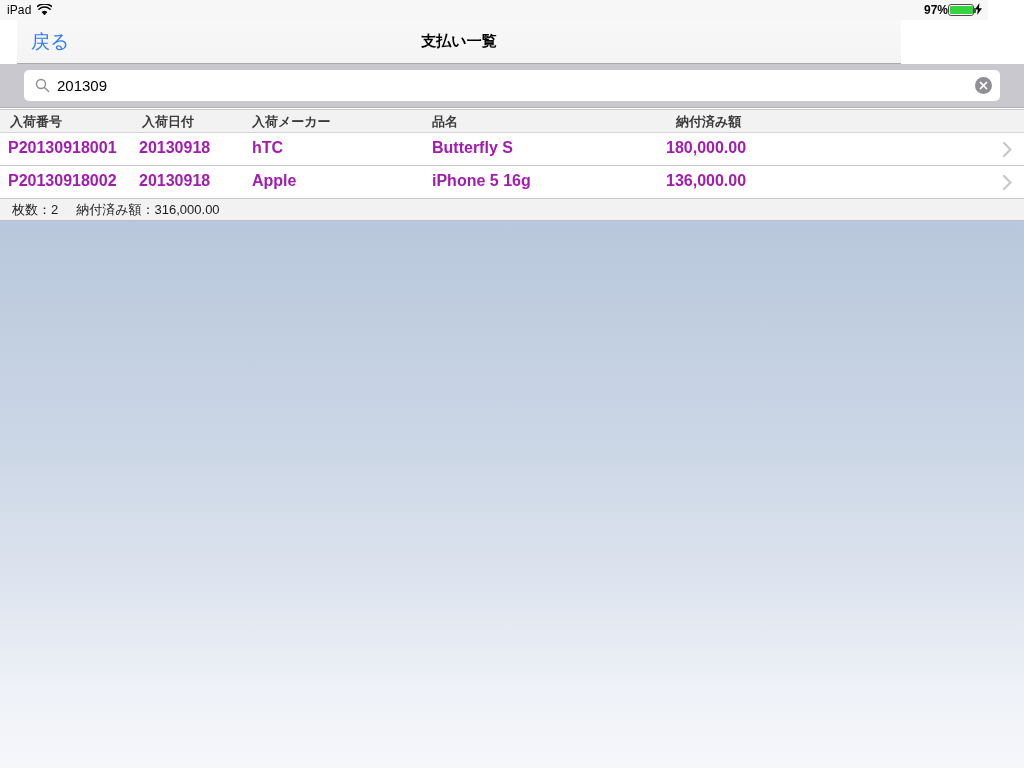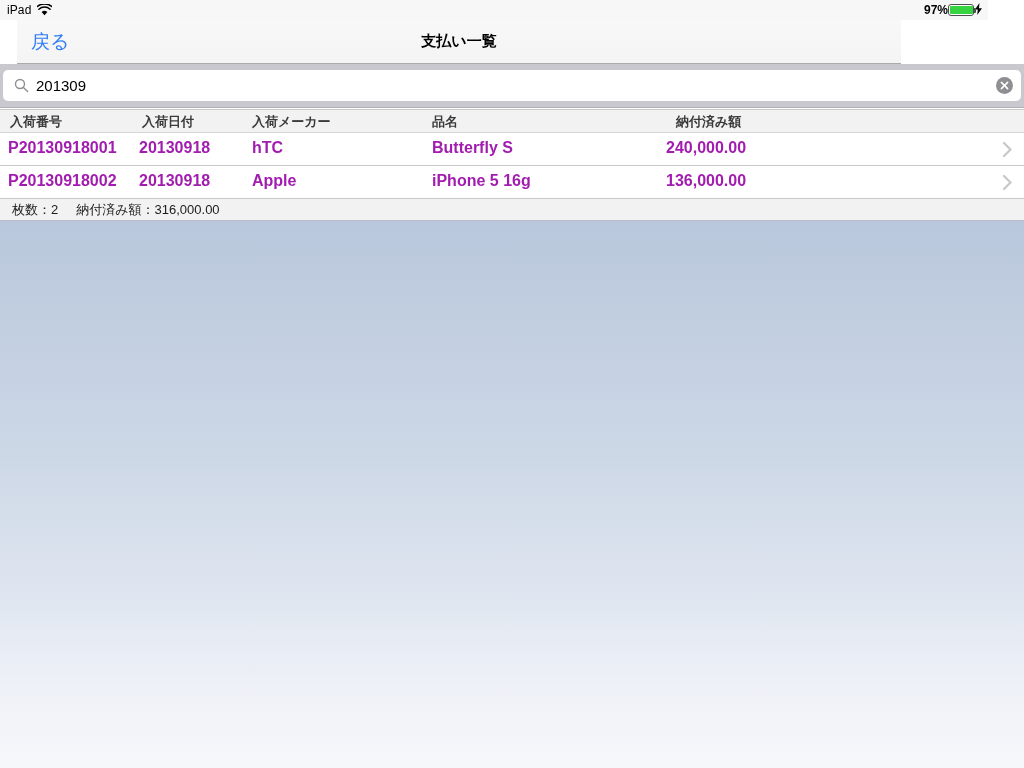--- a/index.html
+++ b/index.html
@@ -129,21 +129,21 @@
   }
 
   
   .searchbar {
     position: absolute;
     top: 64px; left: 0;
     width: 1024px;
     height: 44px;
     background: #c8c8ce;
     box-sizing: border-box;
-    padding: 6px 3px;
+    padding: 6px 24px;
     border-bottom: 1px solid #b0b0b6;
   }
   .search-field {
     position: relative;
     width: 100%;
     height: 31px;
     background: #ffffff;
     border-radius: 5px;
     box-sizing: border-box;
     display: flex;
@@ -304,21 +304,21 @@
     <span class="th" style="left:676px;">納付済み額</span>
   </div>
 
   <div class="rows">
 
     <div class="row">
       <span class="cell" style="left:8px;">P20130918001</span>
       <span class="cell" style="left:139px;">20130918</span>
       <span class="cell" style="left:252px;">hTC</span>
       <span class="cell" style="left:432px;">Butterfly S</span>
-      <span class="cell" style="left:666px;">240,000.00</span>
+      <span class="cell" style="left:666px;">180,000.00</span>
       <span>
         <svg class="chevron" viewBox="0 0 9 15">
             <polyline points="1,1 7.5,7.5 1,14" stroke="#c7c7cc" stroke-width="2.2" fill="none" stroke-linecap="round" stroke-linejoin="round"></polyline>
           </svg>
       </span>
     </div>
 
     <div class="row">
       <span class="cell" style="left:8px;">P20130918002</span>
       <span class="cell" style="left:139px;">20130918</span>

